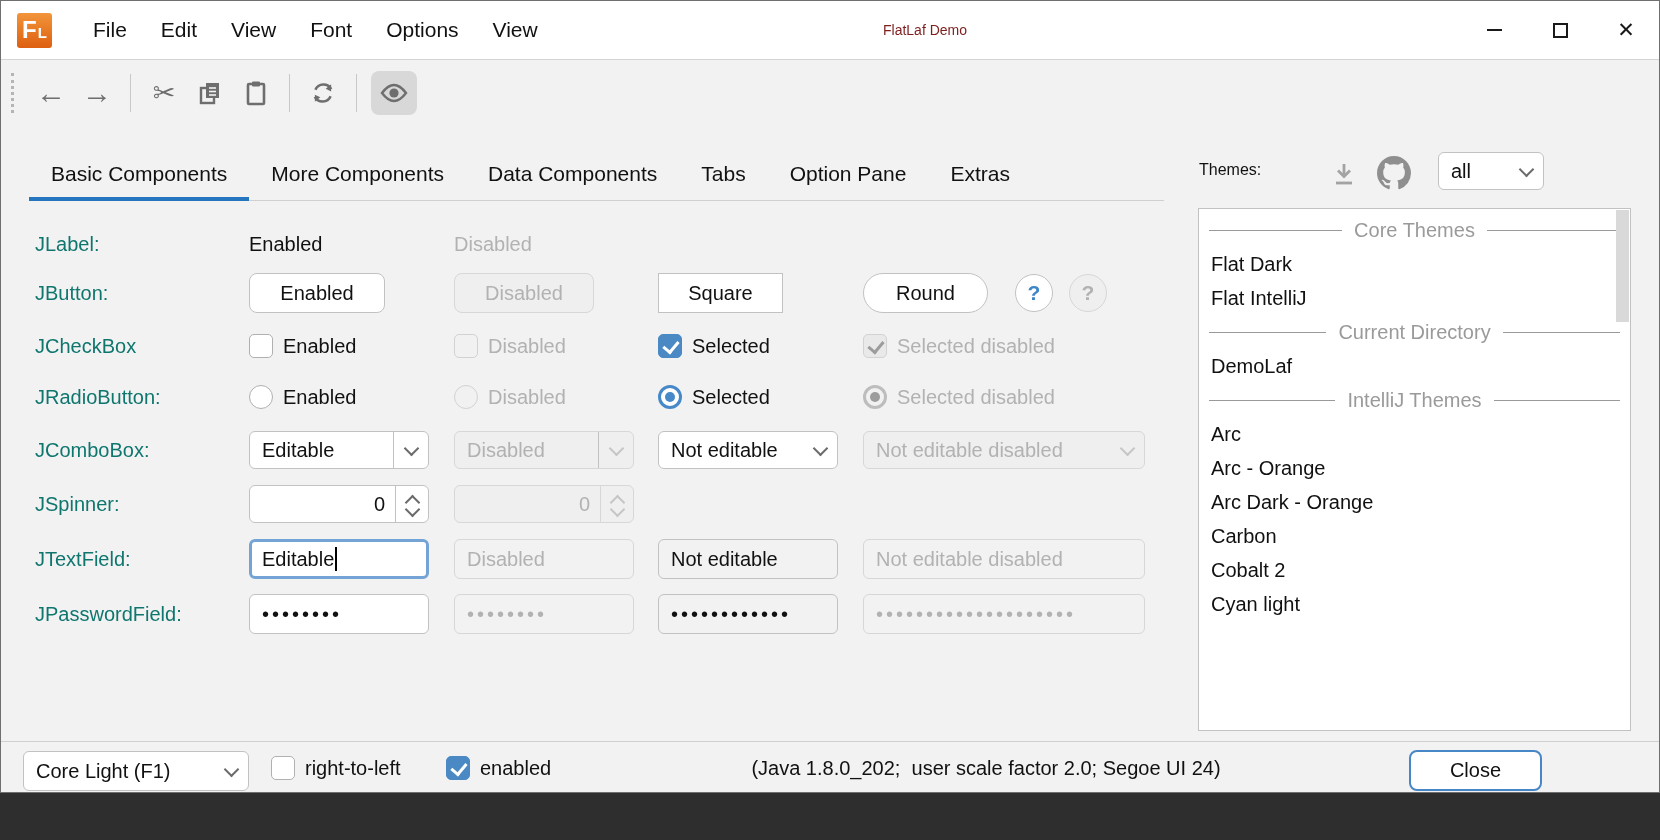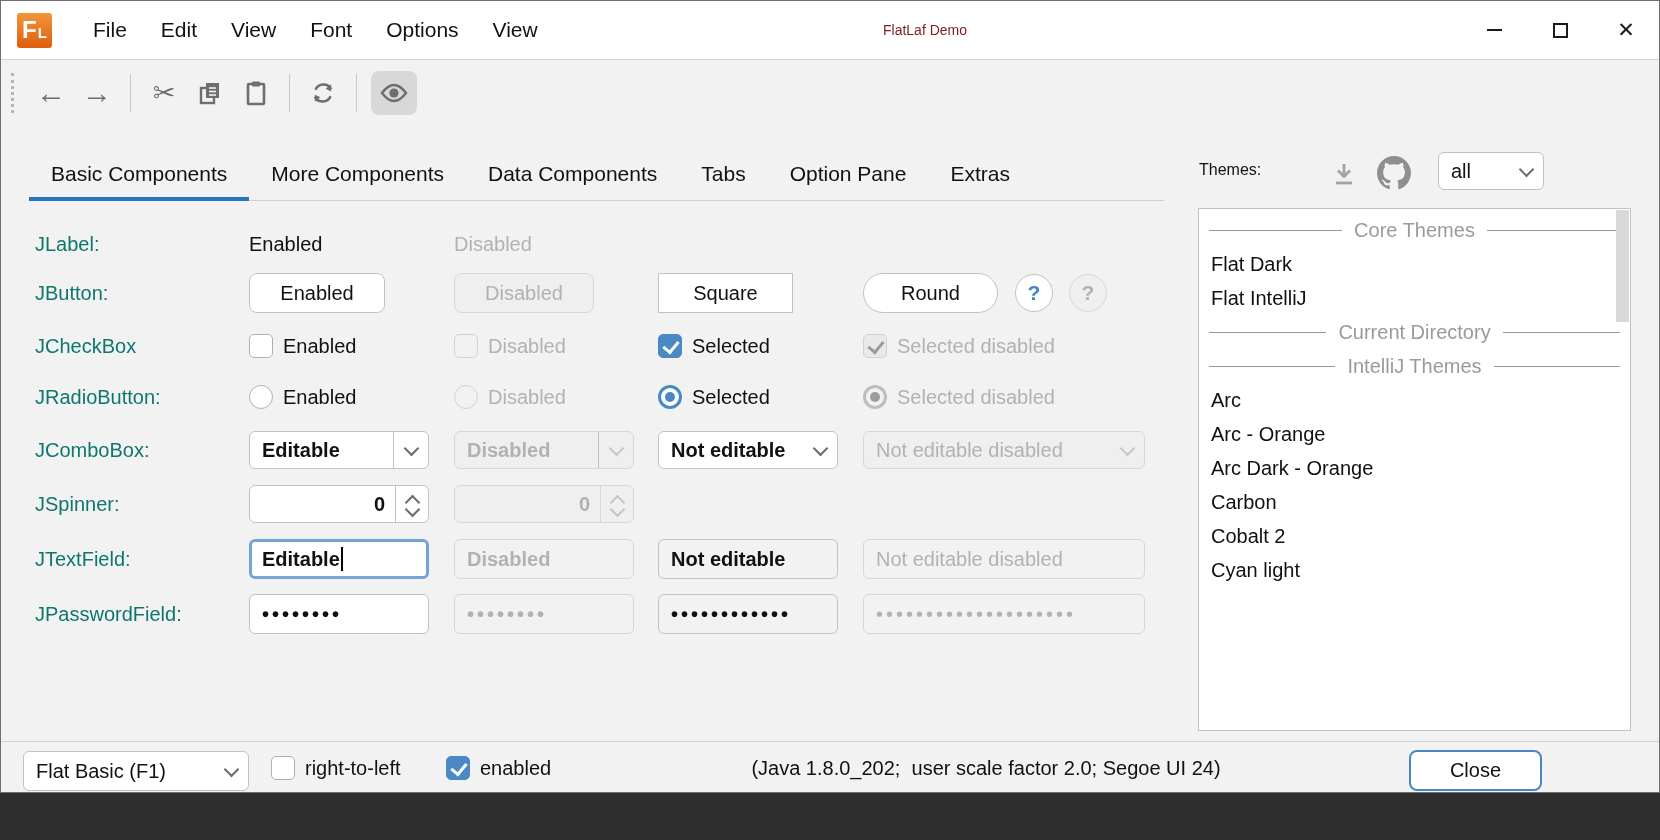--- a/index.html
+++ b/index.html
@@ -60,21 +60,21 @@
   .cell{position:absolute;top:50%;transform:translateY(-50%);}
   .cl{left:34px;} .c2{left:248px;} .c3{left:453px;} .c4{left:657px;} .c5{left:862px;}
   .rowlabel{font-size:20px;color:#0f766e;}
   .plain{font-size:20px;color:#111;}
   .gray{color:#b2b2b2 !important;}
 
   .jbtn{height:40px;display:flex;align-items:center;justify-content:center;background:#fff;border:1px solid #c2c2c2;border-radius:8px;font-size:20px;color:#111;box-sizing:border-box;}
   .jbtn.disabled{background:#efefef;border-color:#d7d7d7;color:#b2b2b2;}
   .jbtn.square{border-radius:0;}
   .jbtn.round{border-radius:20px;}
-  .w136{width:136px;} .w140{width:140px;} .w135{width:135px;} .w190{width:180px;font-weight:bold;} .w282{width:282px;}
+  .w136{width:136px;} .w140{width:140px;} .w135{width:125px;} .w190{width:180px;} .w282{width:282px;}
   .helpbtn{width:38px;height:38px;border-radius:50%;background:#fff;border:1px solid #c2c2c2;box-sizing:border-box;display:flex;align-items:center;justify-content:center;font-size:21px;font-weight:bold;color:#3E86C8;}
   .helpbtn.disabled{background:#efefef;border-color:#d7d7d7;color:#b2b2b2;}
   .h1{left:1014px;} .h2{left:1068px;}
 
   .grp{display:flex;align-items:center;font-size:20px;color:#111;}
   .ck{width:24px;height:24px;border:1px solid #b0b0b0;border-radius:5px;background:#fff;box-sizing:border-box;margin-right:10px;position:relative;flex:none;}
   .ck.checked{background:#4B89C5;border-color:#4B89C5;}
   .ck.checked::after{content:'';position:absolute;left:7px;top:3px;width:7px;height:12px;border-right:3px solid #fff;border-bottom:3px solid #fff;transform:rotate(40deg);}
   .ck.disabled{background:#f1f1f1;border-color:#d2d2d2;}
   .ck.checked.disabled{background:#e9e9e9;border-color:#d2d2d2;}
@@ -223,20 +223,21 @@
 
   <div class="themelist">
     <div class="lsep">
         <span>Core Themes</span>
       </div>
     <div class="litem">Flat Dark</div>
     <div class="litem">Flat IntelliJ</div>
     <div class="lsep">
         <span>Current Directory</span>
       </div>
+    <div class="litem">DemoLaf</div>
     <div class="lsep">
         <span>IntelliJ Themes</span>
       </div>
     <div class="litem">Arc</div>
     <div class="litem">Arc - Orange</div>
     <div class="litem">Arc Dark - Orange</div>
     <div class="litem">Carbon</div>
     <div class="litem">Cobalt 2</div>
     <div class="litem">Cyan light</div>
     <div class="vthumb"></div>
@@ -372,21 +373,21 @@
     <div class="cell c4 tf pw noned w190">
         <span>••••••••••••</span>
       </div>
     <div class="cell c5 tf pw disabled w282">
         <span class="gray">••••••••••••••••••••</span>
       </div>
   </div>
 
   <div class="statusbar">
     <div class="combo laf-combo">
-        <span class="ctext">Flat Basic (F1)</span>
+        <span class="ctext">Core Light (F1)</span>
         <span class="carw">
           <span class="chv"></span>
         </span>
       </div>
     <div class="sgrp g-rtl grp">
         <span class="ck"></span>
         <span>right-to-left</span>
       </div>
     <div class="sgrp g-en grp">
         <span class="ck checked"></span>

